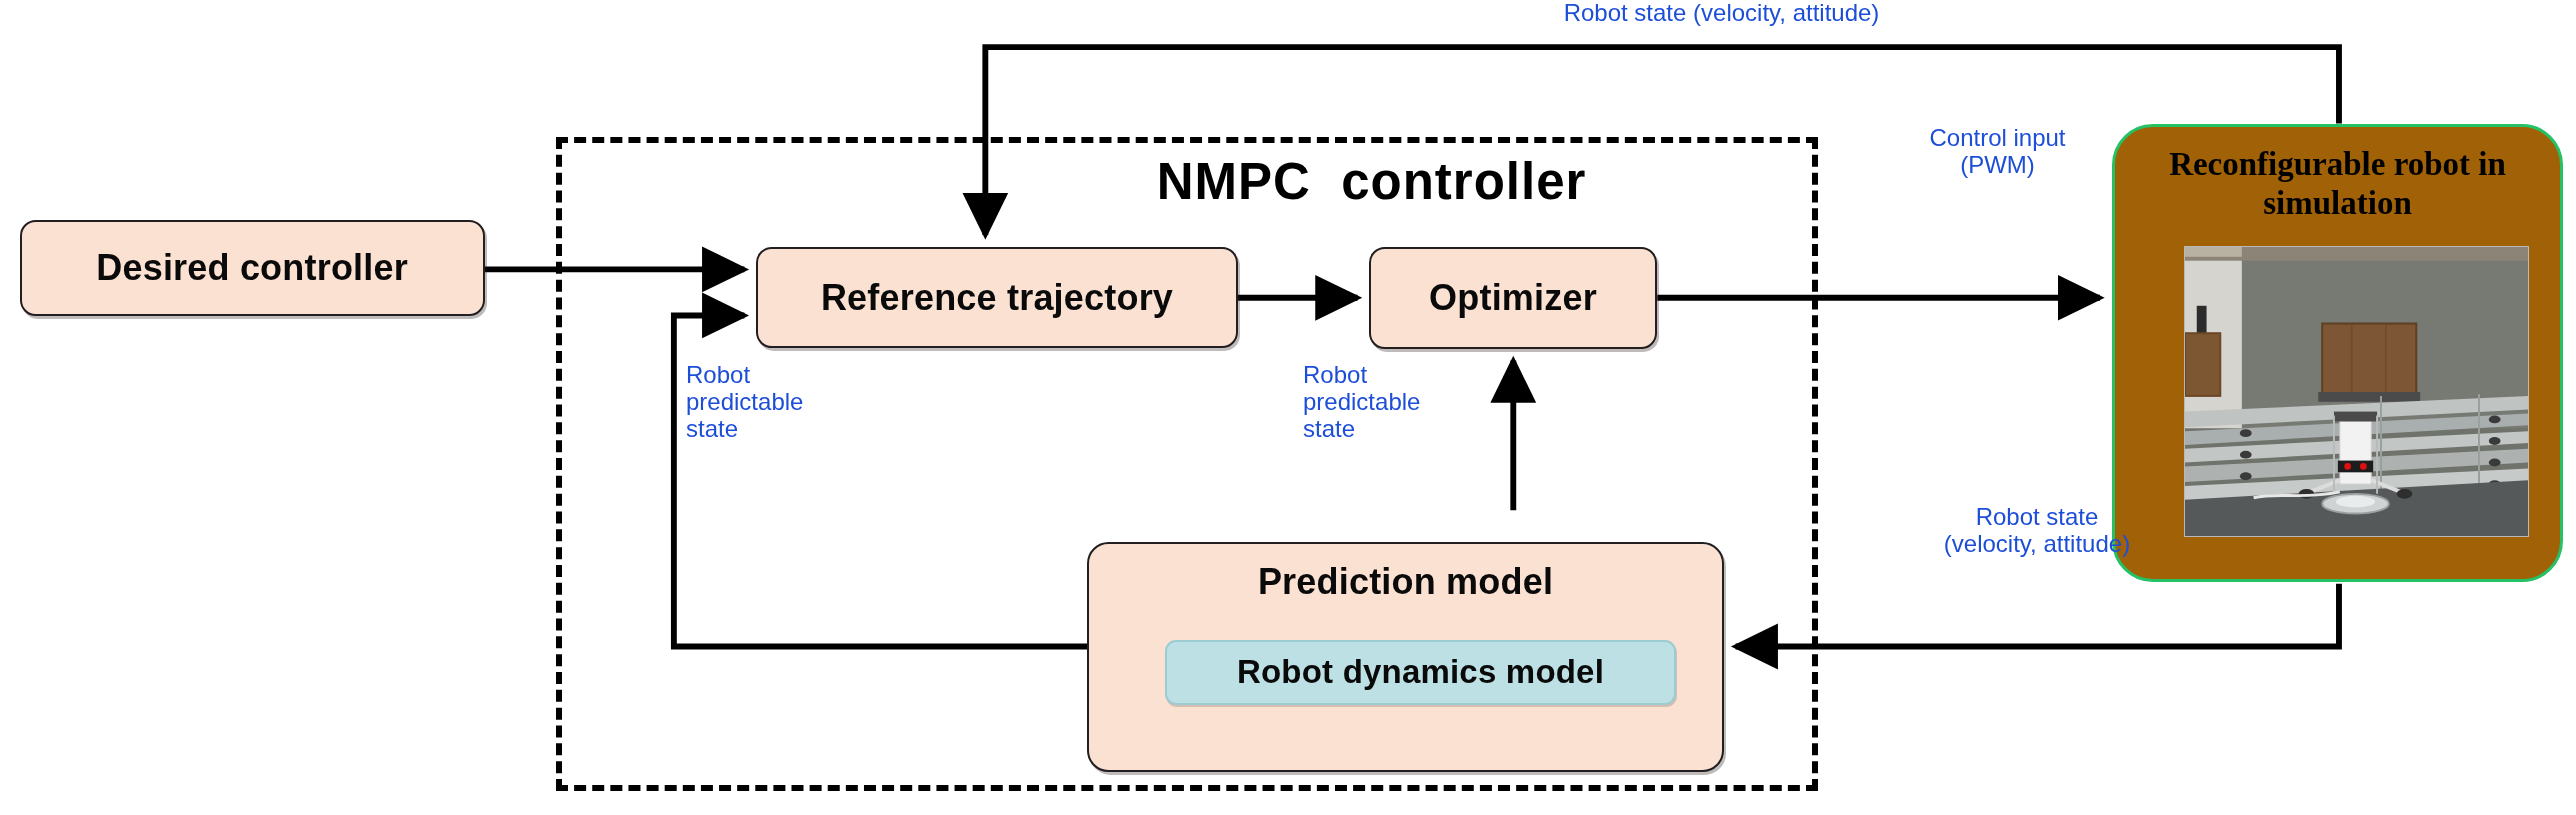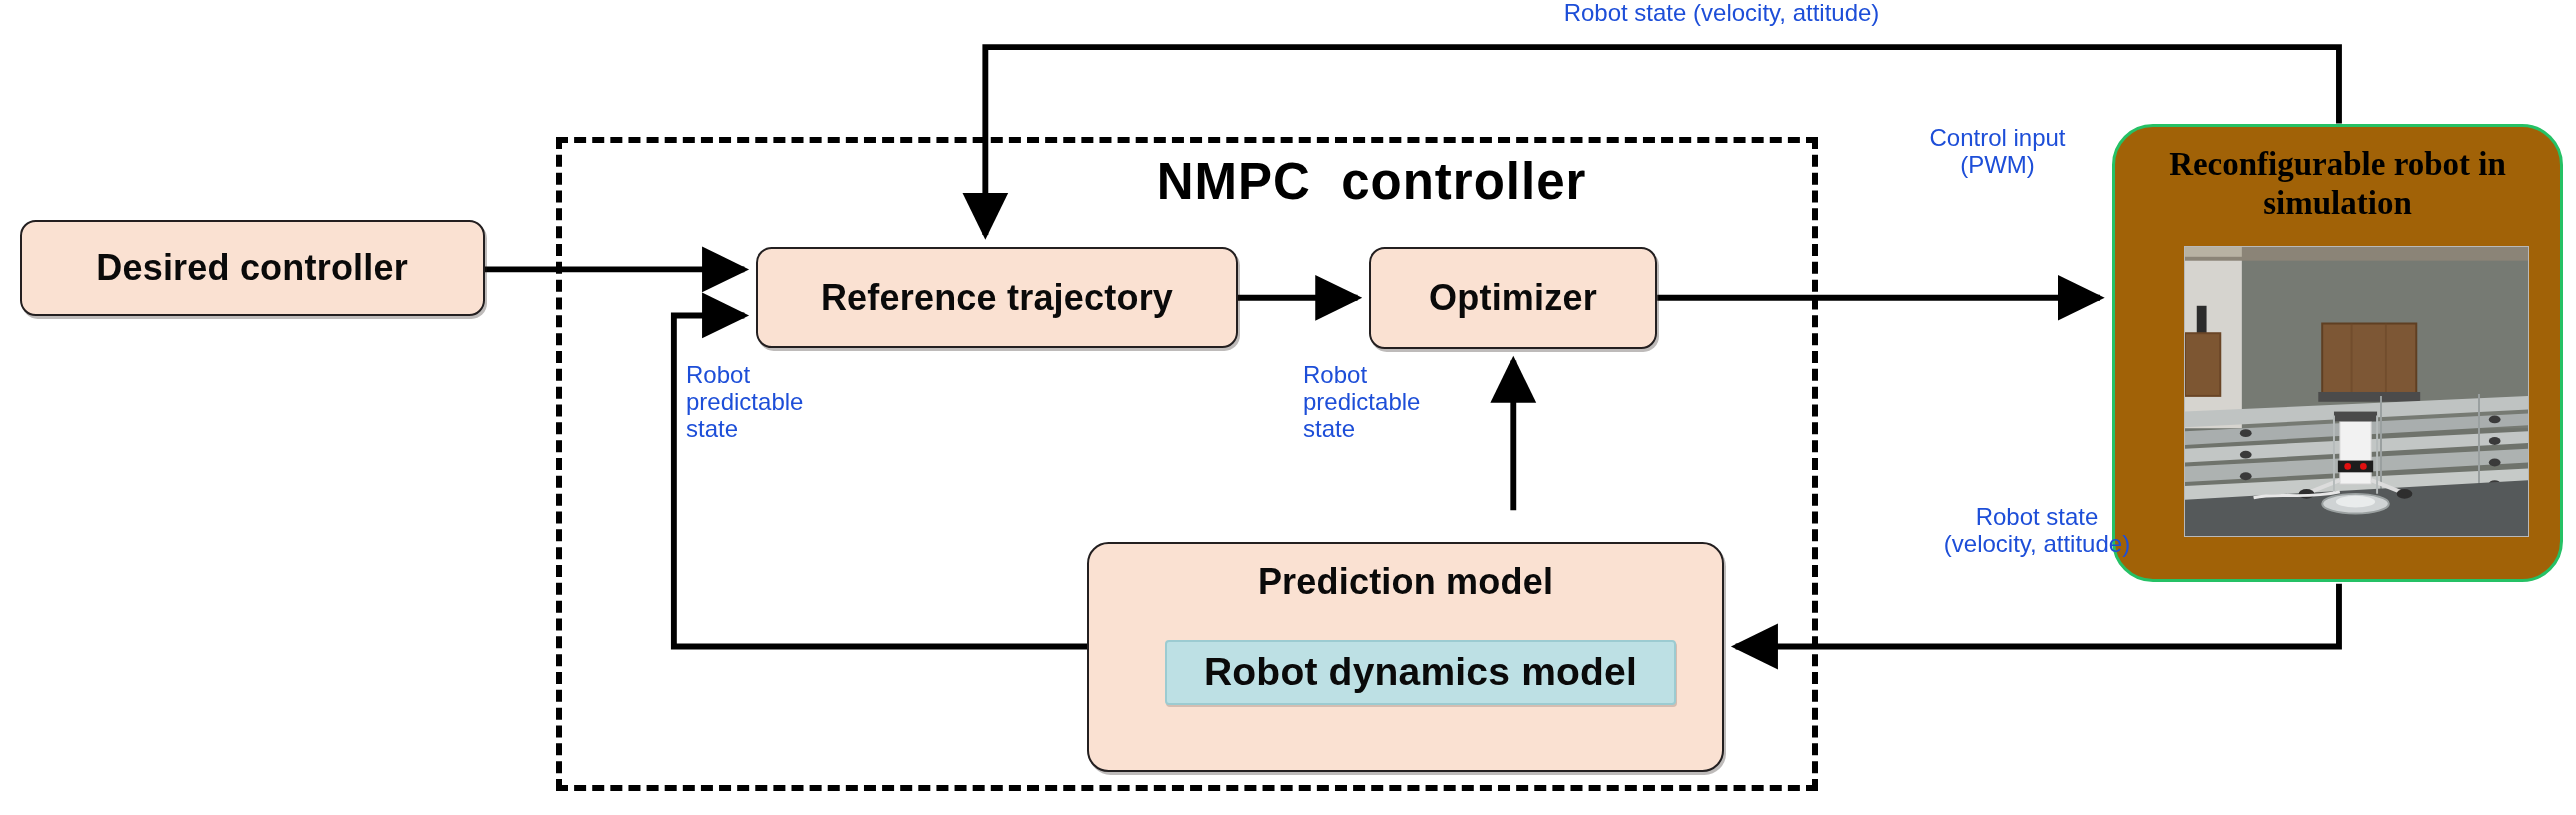--- a/index.html
+++ b/index.html
@@ -67,25 +67,25 @@
     text-align:center;
     line-height:1.1;
     color:#0a0a0a;
   }
   #node-robot-dynamics-model{
     position:absolute;
     left:76px; top:96px;
     width:507px; height:61px;
     background:#bde0e4;
     border:2px solid #9ccbd1;
-    border-radius:4px;
+    border-radius:11px;
     display:flex;
     align-items:center;
     justify-content:center;
-    font-size:39px;
+    font-size:33px;
     font-weight:bold;
     color:#0a0a0a;
     box-shadow:1px 2px 0 rgba(40,30,25,.18);
   }
 
   
   #nmpc-boundary{
     position:absolute;
     left:556px; top:137px;
     width:1262px; height:654px;

